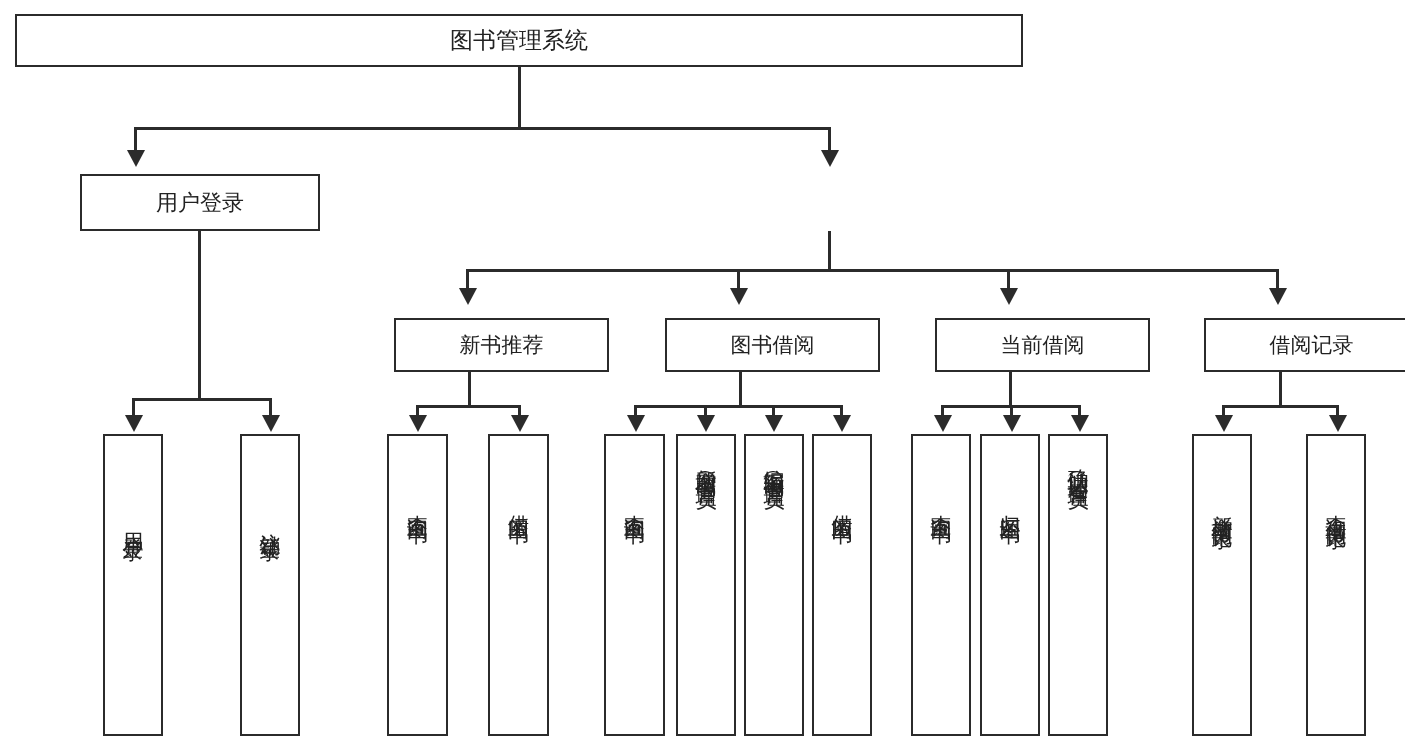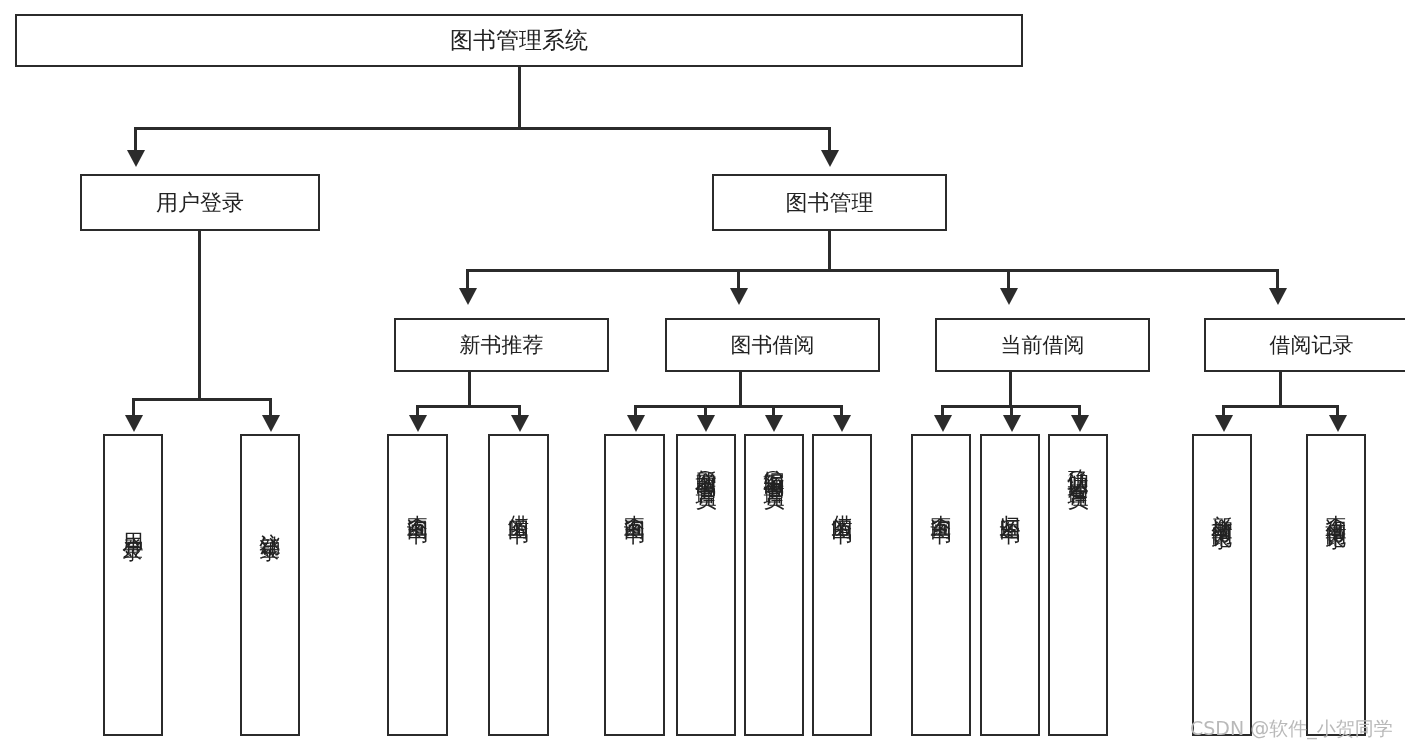--- a/index.html
+++ b/index.html
@@ -92,23 +92,20 @@
 
   <div class="ln v" style="left:134px;top:127px;height:26px;"></div>
   <div class="arrow" style="left:127px;top:150px;"></div>
   <div class="ln v" style="left:828px;top:127px;height:26px;"></div>
   <div class="arrow" style="left:821px;top:150px;"></div>
 
   <div class="node h2" style="left:80px;top:174px;width:240px;height:57px;">
     <span class="label">用户登录</span>
   </div>
 
-  <div class="node h2" style="left:712px;top:174px;width:235px;height:57px;">
-    <span class="label">图书管理</span>
-  </div>
 
   <div class="ln v" style="left:198px;top:231px;height:170px;"></div>
   <div class="ln h" style="left:132px;top:398px;width:140px;"></div>
   <div class="ln v" style="left:132px;top:398px;height:20px;"></div>
   <div class="arrow" style="left:125px;top:415px;"></div>
   <div class="ln v" style="left:269px;top:398px;height:20px;"></div>
   <div class="arrow" style="left:262px;top:415px;"></div>
 
   <div class="ln v" style="left:828px;top:231px;height:40px;"></div>
   <div class="ln h" style="left:466px;top:269px;width:812px;"></div>
@@ -205,15 +202,14 @@
     <span class="label">确认归还（管理员）</span>
   </div>
 
   <div class="node vert mid2" style="left:1192px;top:434px;width:60px;height:302px;">
     <span class="label">新增借阅记录</span>
   </div>
   <div class="node vert mid2" style="left:1306px;top:434px;width:60px;height:302px;">
     <span class="label">查询借阅记录</span>
   </div>
 
-  <div id="watermark" style="left:1190px;top:716px;">CSDN @软件_小贺同学</div>
 
 </div>
 
 </body></html>

